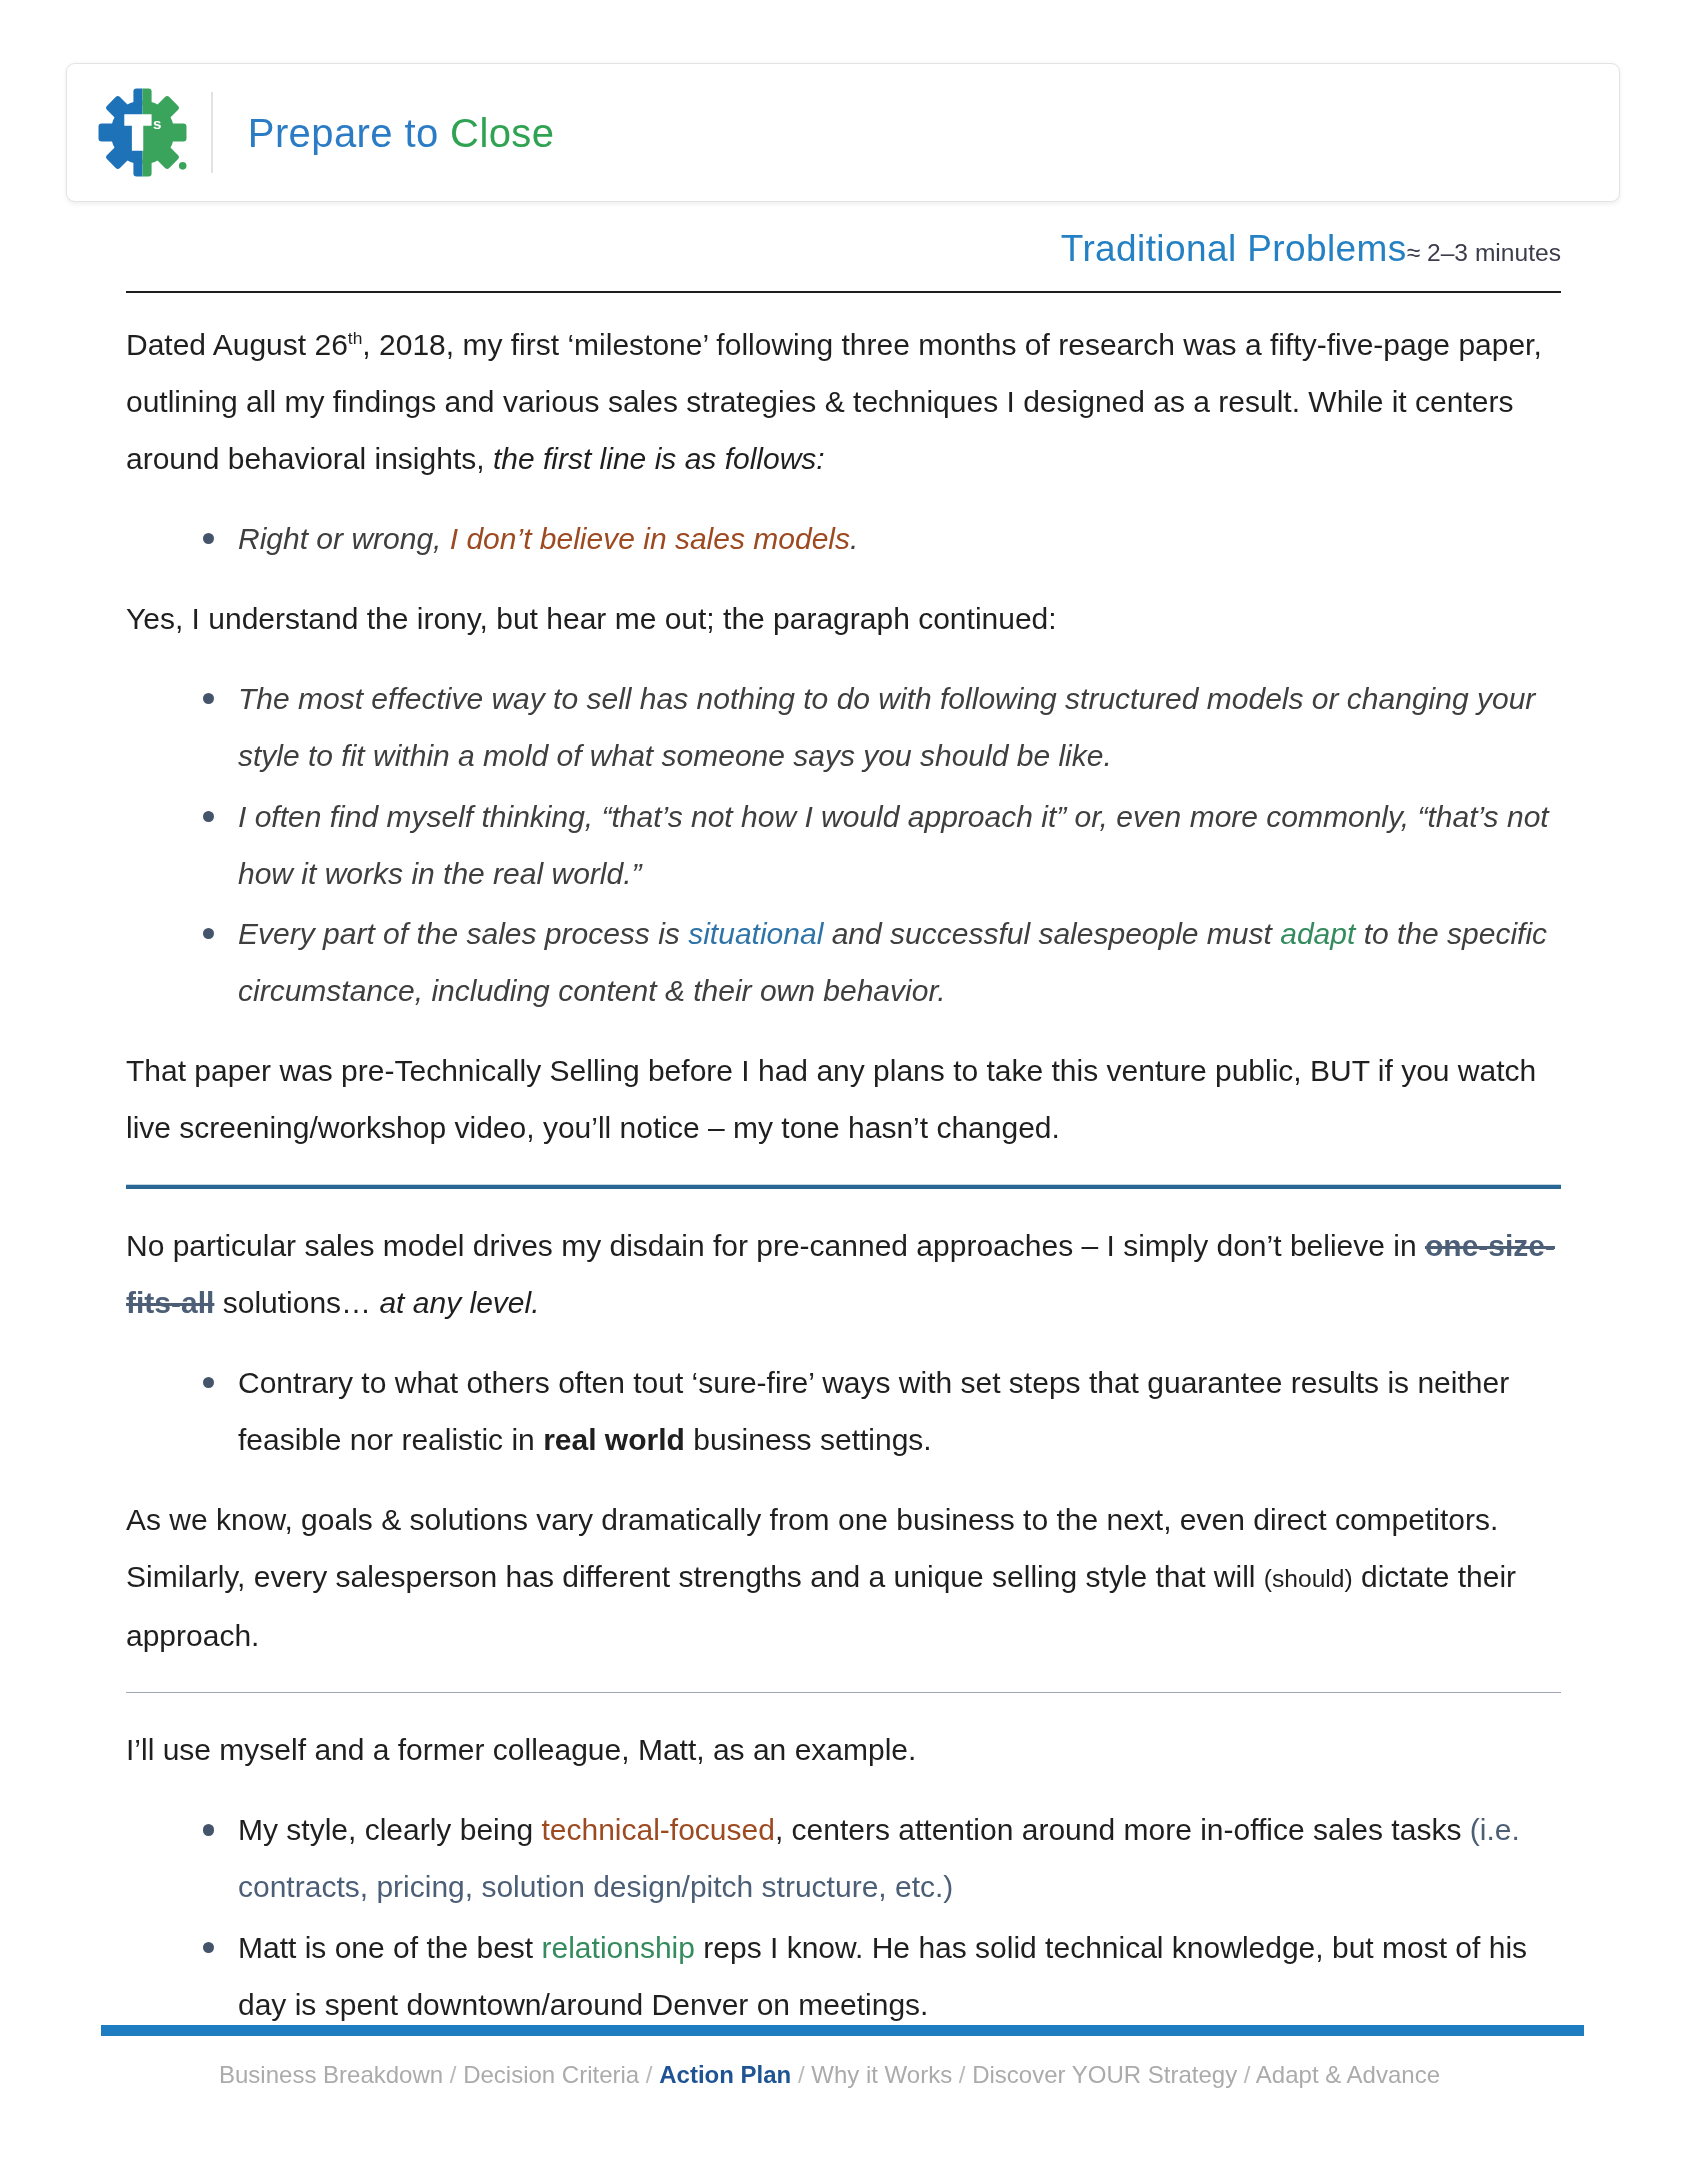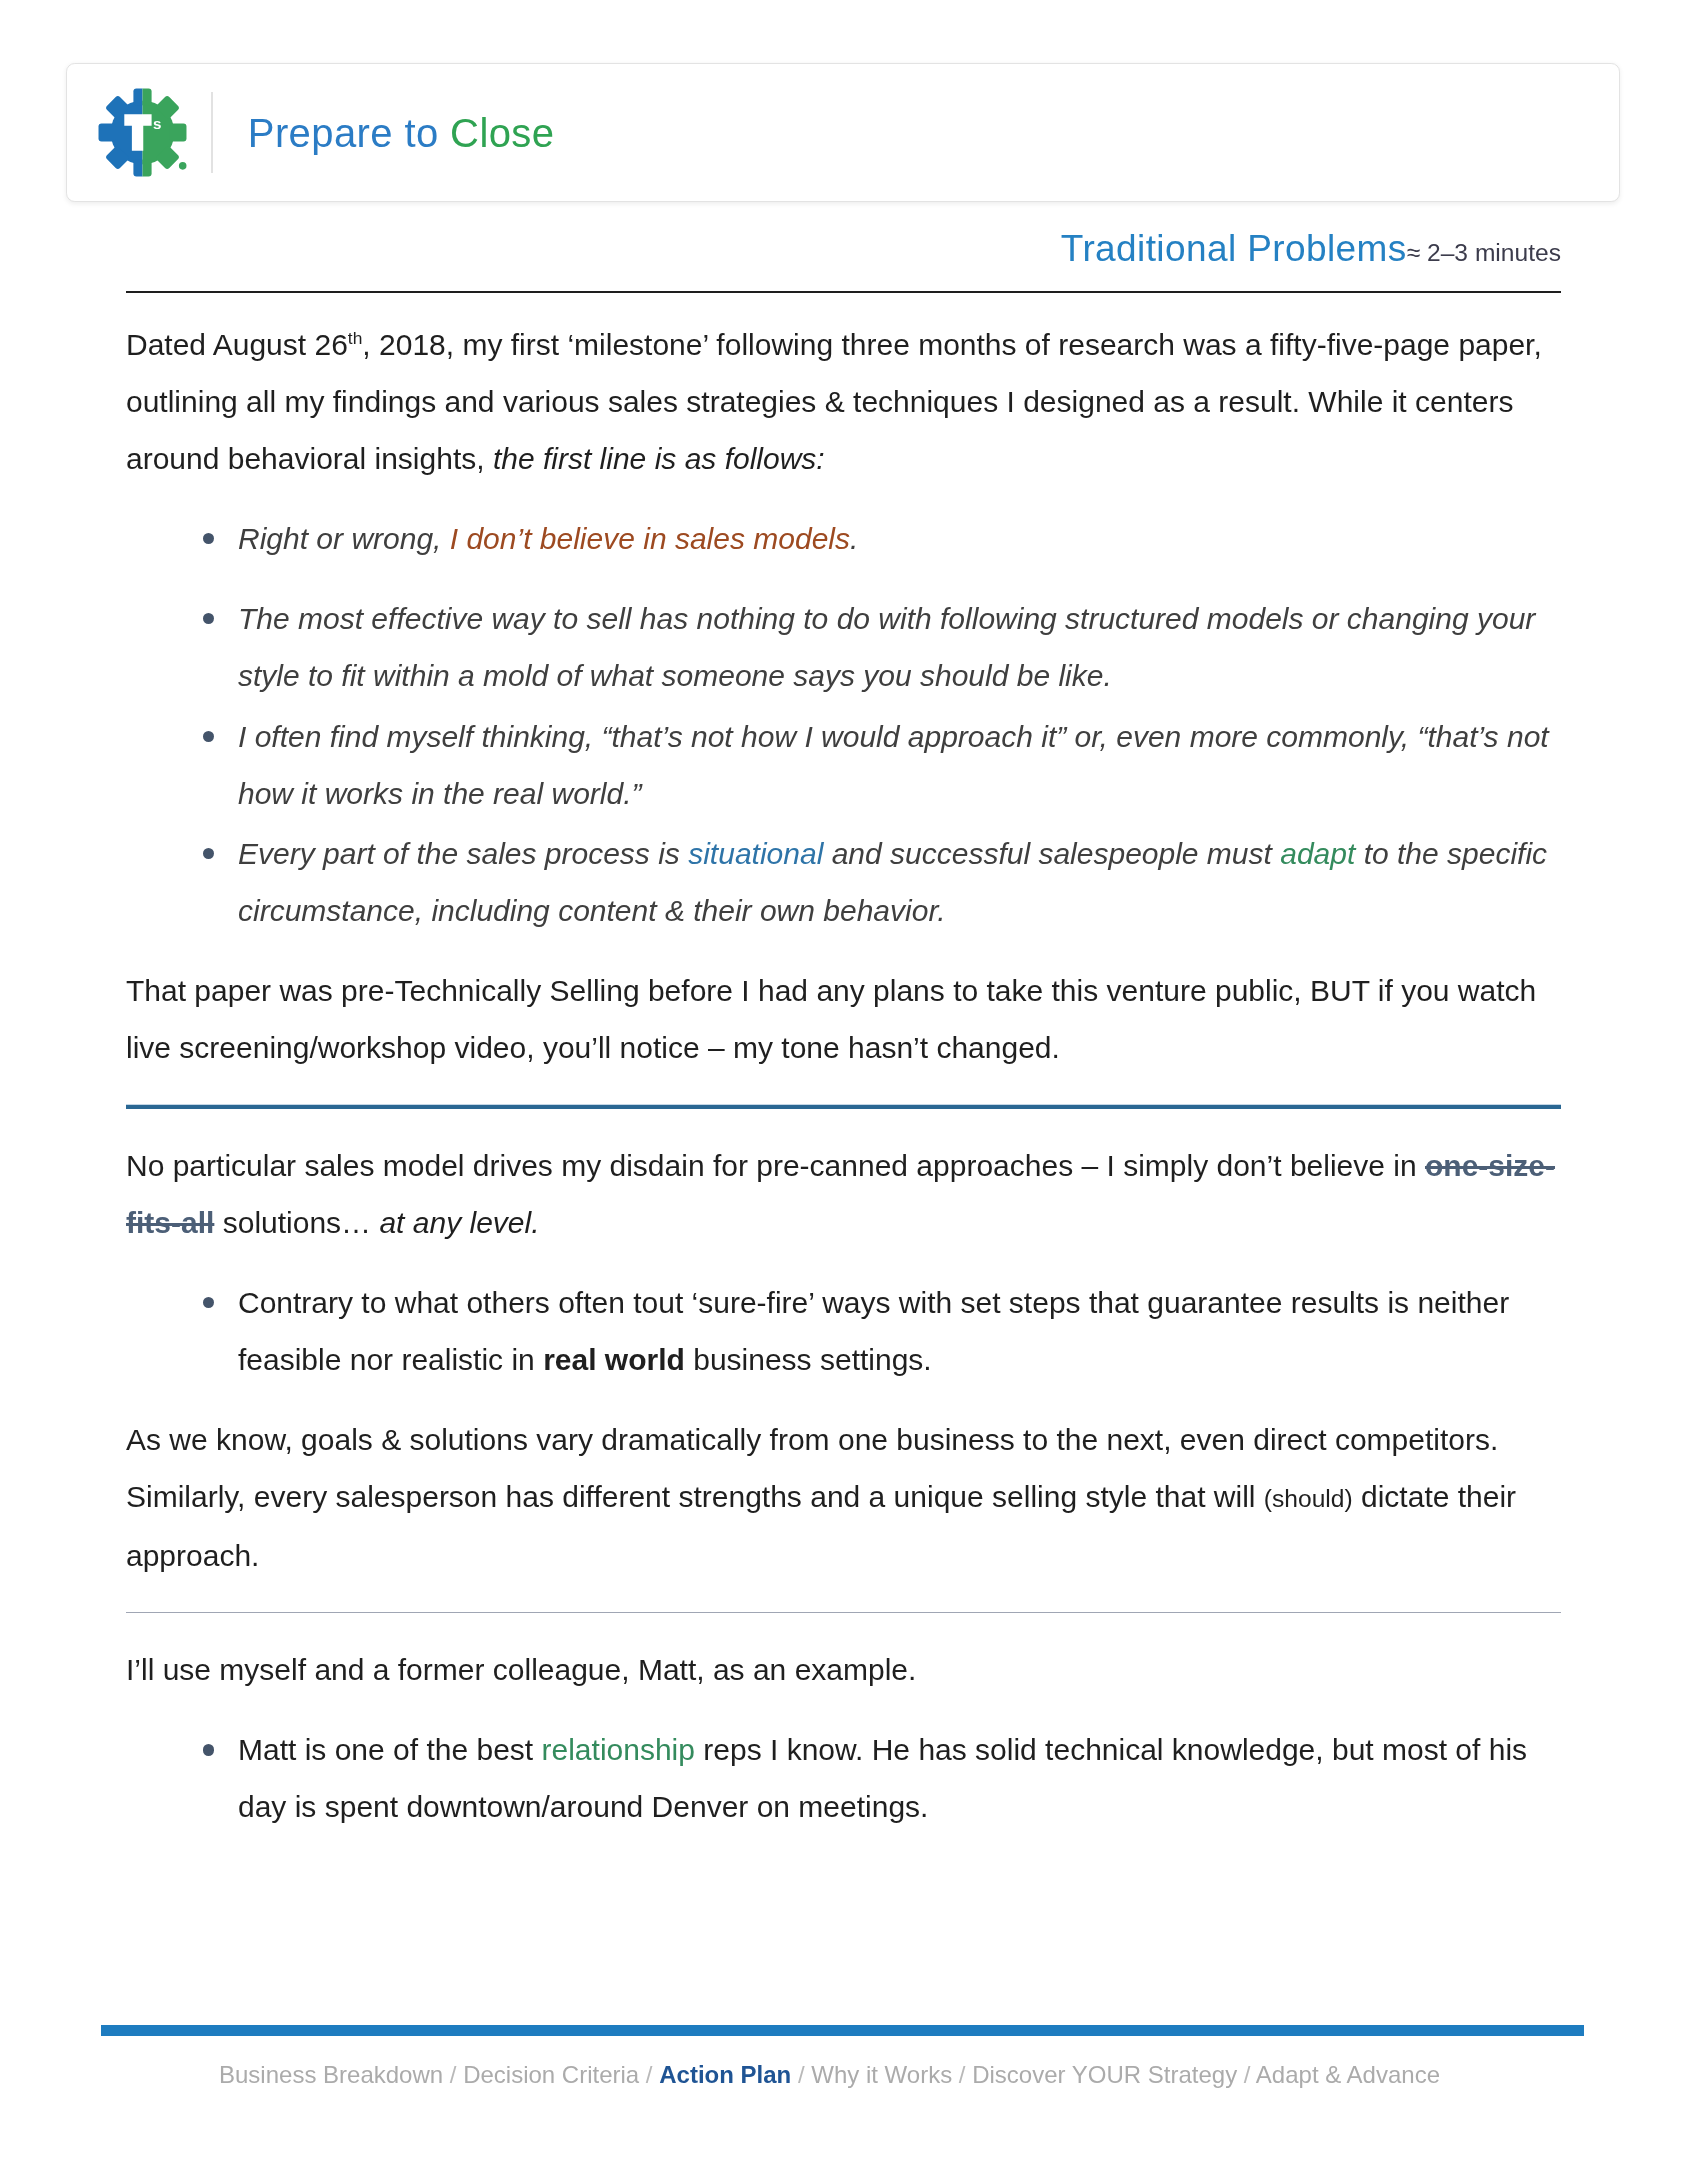--- a/index.html
+++ b/index.html
@@ -99,35 +99,37 @@
     <div class="section-head">
       <h2 class="section-title">Traditional Problems</h2>
       <span class="duration">≈ 2–3 minutes</span>
     </div>
     <hr class="head-rule">
     <div class="content" id="content">
         <p><span>Dated August 26</span><sup class="sup">th</sup><span>, 2018, my first ‘milestone’ following three months of research was a fifty-five-page paper, outlining all my findings and various sales strategies &amp; techniques I designed as a result. While it centers around behavioral insights, </span><span class="it">the first line is as follows:</span></p>
         <ul class="italic">
           <li><span>Right or wrong, </span><span class="c-rust">I don’t believe in sales models</span><span>.</span></li>
         </ul>
+        <p><span>Yes, I understand the irony, but hear me out; the paragraph continued:</span></p>
         <ul class="italic">
           <li><span>The most effective way to sell has nothing to do with following structured models or changing your style to fit within a mold of what someone says you should be like.</span></li>
           <li><span>I often find myself thinking, “that’s not how I would approach it” or, even more commonly, “that’s not how it works in the real world.”</span></li>
           <li><span>Every part of the sales process is </span><span class="c-blue">situational</span><span> and successful salespeople must </span><span class="c-green">adapt</span><span> to the specific circumstance, including content &amp; their own behavior.</span></li>
         </ul>
         <p><span>That paper was pre-Technically Selling before I had any plans to take this venture public, BUT if you watch live screening/workshop video, you’ll notice – my tone hasn’t changed.</span></p>
         <hr class="rule-blue">
         <p><span>No particular sales model drives my disdain for pre-canned approaches – I simply don’t believe in </span><span class="strike">one-size-fits-all</span><span> solutions… </span><span class="it">at any level.</span></p>
         <ul>
           <li><span>Contrary to what others often tout ‘sure-fire’ ways with set steps that guarantee results is neither feasible nor realistic in </span><span class="bold">real world</span><span> business settings.</span></li>
         </ul>
         <p><span>As we know, goals &amp; solutions vary dramatically from one business to the next, even direct competitors. Similarly, every salesperson has different strengths and a unique selling style that will </span><span class="small">(should)</span><span> dictate their approach.</span></p>
         <hr class="rule-gray">
         <p><span>I’ll use myself and a former colleague, Matt, as an example.</span></p>
         <ul>
+          <li><span>My style, clearly being </span><span class="c-rust">technical-focused</span><span>, centers attention around more in-office sales tasks </span><span class="c-slate">(i.e. contracts, pricing, solution design/pitch structure, etc.)</span></li>
           <li><span>Matt is one of the best </span><span class="c-green">relationship</span><span> reps I know. He has solid technical knowledge, but most of his day is spent downtown/around Denver on meetings.</span></li>
         </ul>
       </div>
   </main>
 
   <footer>
     <div class="footer-bar"></div>
     <nav class="footer-nav" id="footer-nav"><span class="nav-item">Business Breakdown</span><span class="sep"> / </span><span class="nav-item">Decision Criteria</span><span class="sep"> / </span><span class="nav-item active">Action Plan</span><span class="sep"> / </span><span class="nav-item">Why it Works</span><span class="sep"> / </span><span class="nav-item">Discover YOUR Strategy</span><span class="sep"> / </span><span class="nav-item">Adapt &amp; Advance</span></nav>
   </footer>
 

